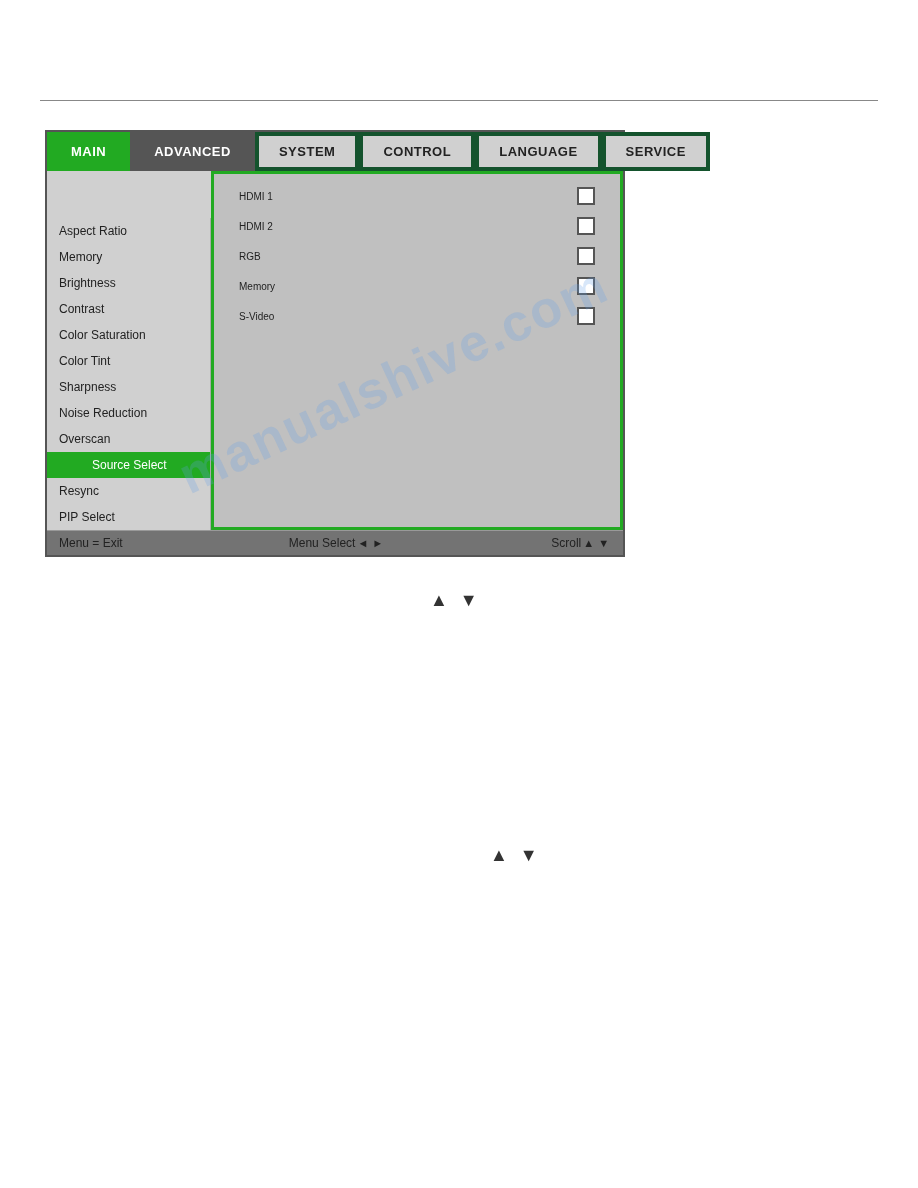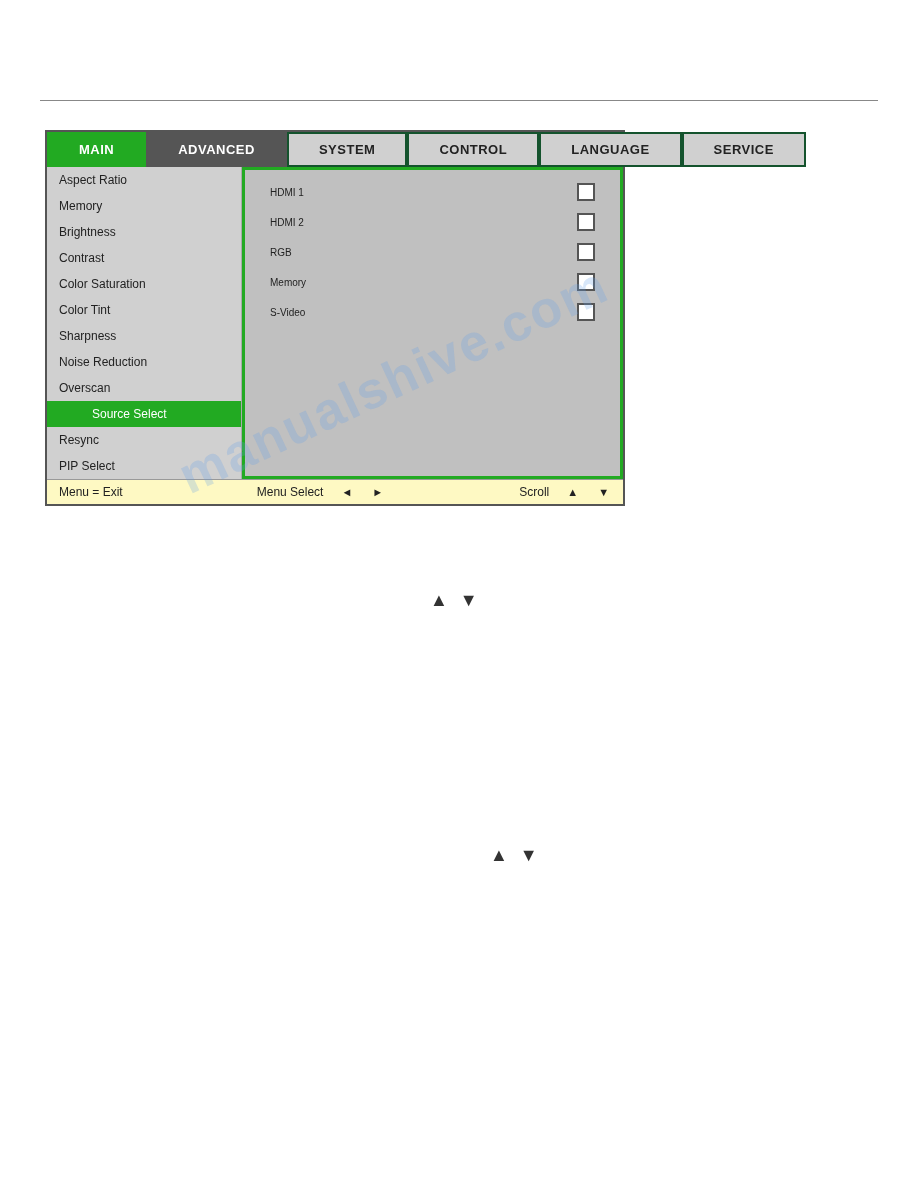--- a/index.html
+++ b/index.html
@@ -30,26 +30,26 @@
       background: #d0d0d0;
     }
 
     
     .tab-bar {
       display: flex;
       background: #d0d0d0;
     }
 
     .tab {
-      padding: 8px 30px;
+      padding: 8px 20px;
       font-size: 13px;
       font-weight: bold;
       color: #222;
       background: #d0d0d0;
-      border: 2px solid #14532d;
+      border: 4px solid #14532d;
       cursor: pointer;
       letter-spacing: 0.5px;
     }
 
     .tab.active-green {
       background: #22aa22;
       color: #ffffff;
       border-color: #22aa22;
     }
 
@@ -60,23 +60,24 @@
     }
 
     
     .ui-body {
       display: flex;
       min-height: 310px;
     }
 
     
     .sidebar {
-      width: 195px;
+      width: 164px;
       background: #d0d0d0;
       border-right: 1px solid #aaa;
+      margin-top: 47px;
     }
 
     .sidebar-item {
       padding: 6px 12px;
       font-size: 12px;
       color: #222;
       cursor: pointer;
     }
 
     .sidebar-item.selected {
@@ -111,28 +112,28 @@
     .checkbox {
       width: 18px;
       height: 18px;
       border: 2px solid #555;
       background: #fff;
       display: inline-block;
     }
 
     
     .status-bar {
-      background: #fef9c3;
+      background: #737373;
       border-top: 1px solid #999;
       padding: 5px 12px;
       display: flex;
       align-items: center;
       font-size: 12px;
       color: #222;
-      gap: 16px;
+      gap: 0;
     }
 
     .status-section {
       display: flex;
       align-items: center;
       gap: 4px;
     }
 
     .status-divider {
       flex: 1;

